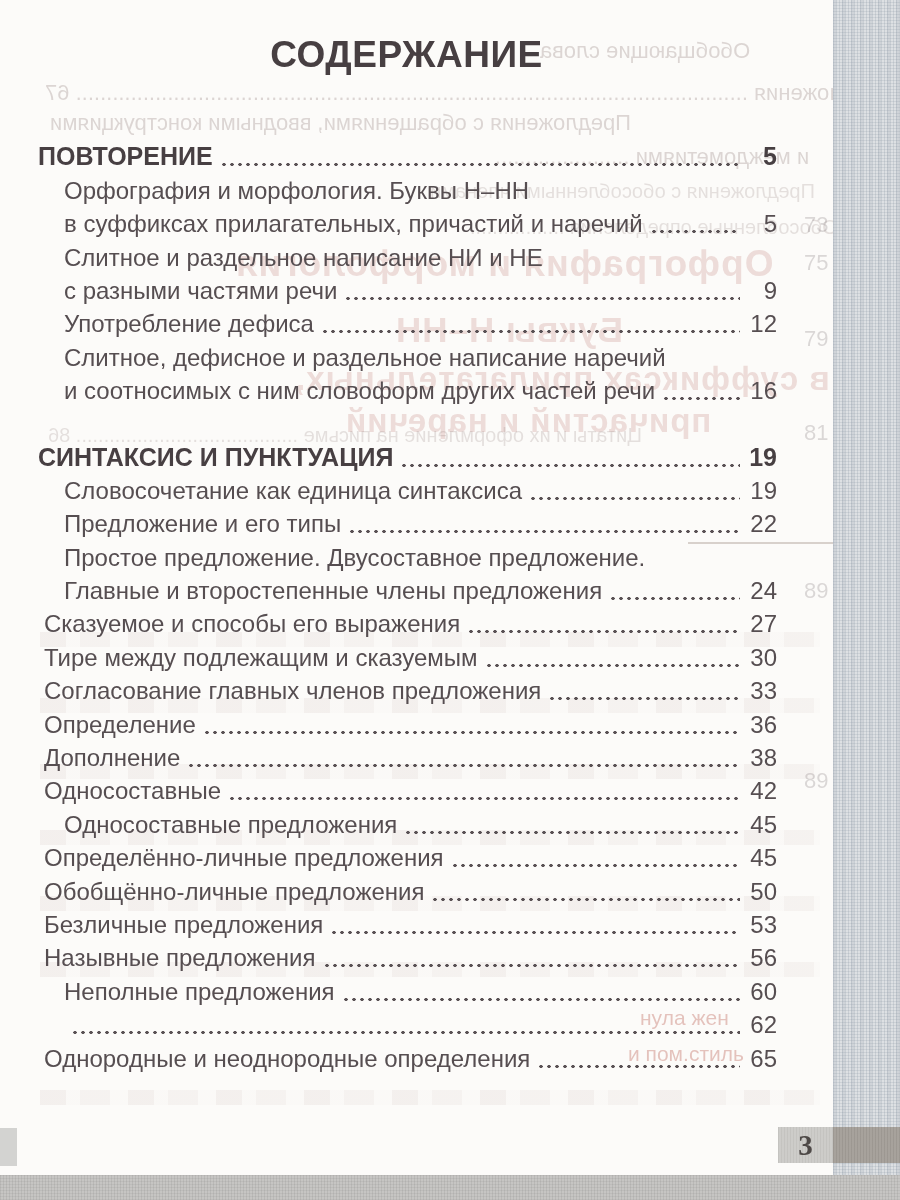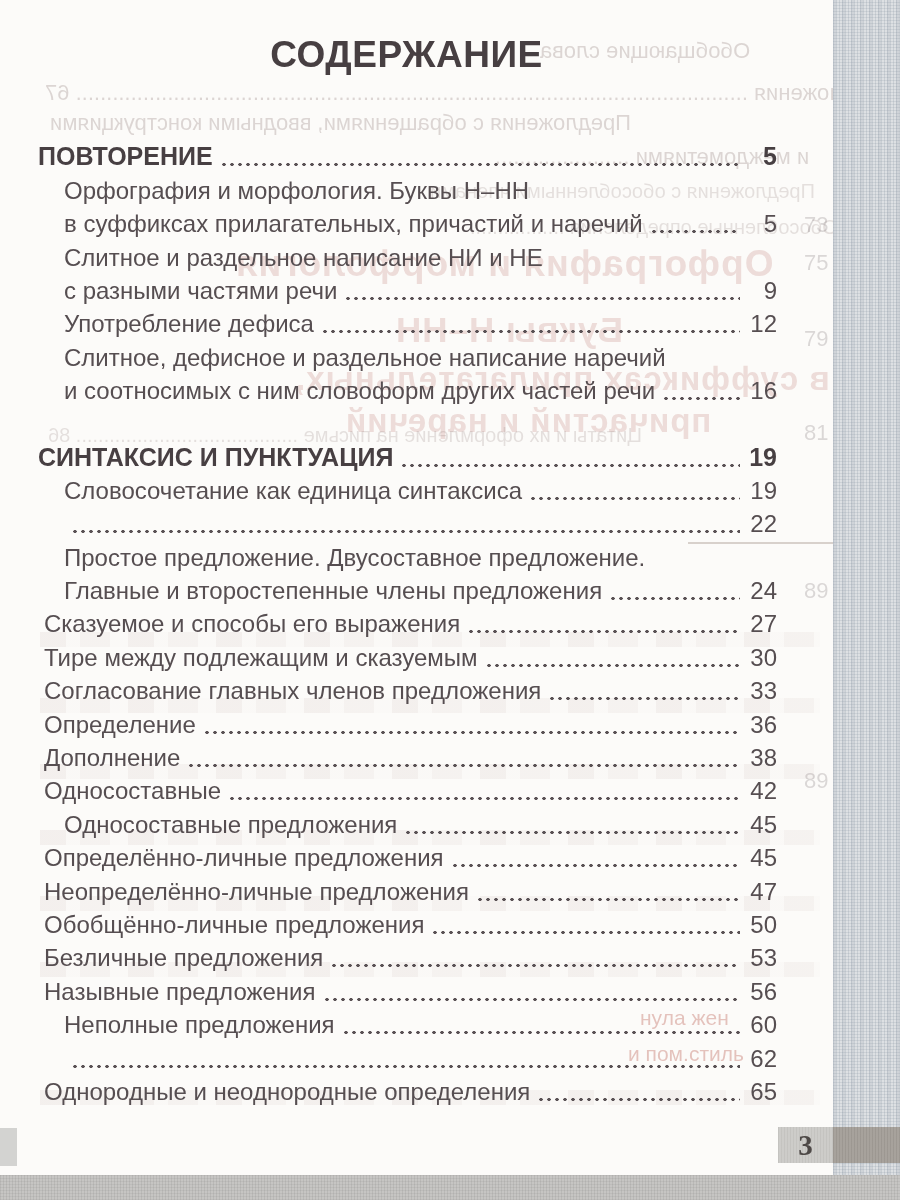--- a/index.html
+++ b/index.html
@@ -146,20 +146,21 @@
     <span class="label">СИНТАКСИС И ПУНКТУАЦИЯ</span>
     <span class="dots"></span>
     <span class="pg">19</span>
   </div>
   <div class="row lvl1">
     <span class="label">Словосочетание как единица синтаксиса</span>
     <span class="dots"></span>
     <span class="pg">19</span>
   </div>
   <div class="row lvl1">
+    <span class="label">Предложение и его типы</span>
     <span class="dots"></span>
     <span class="pg">22</span>
   </div>
   <div class="row lvl1">
     <span class="label">Простое предложение. Двусоставное предложение.</span>
   </div>
   <div class="row lvl1">
     <span class="label">Главные и второстепенные члены предложения</span>
     <span class="dots"></span>
     <span class="pg">24</span>
@@ -196,25 +197,20 @@
   </div>
   <div class="row lvl1">
     <span class="label">Односоставные предложения</span>
     <span class="dots"></span>
     <span class="pg">45</span>
   </div>
   <div class="row lvl2">
     <span class="label">Определённо-личные предложения</span>
     <span class="dots"></span>
     <span class="pg">45</span>
-  </div>
-  <div class="row lvl2">
-    <span class="label">Неопределённо-личные предложения</span>
-    <span class="dots"></span>
-    <span class="pg">47</span>
   </div>
   <div class="row lvl2">
     <span class="label">Обобщённо-личные предложения</span>
     <span class="dots"></span>
     <span class="pg">50</span>
   </div>
   <div class="row lvl2">
     <span class="label">Безличные предложения</span>
     <span class="dots"></span>
     <span class="pg">53</span>

